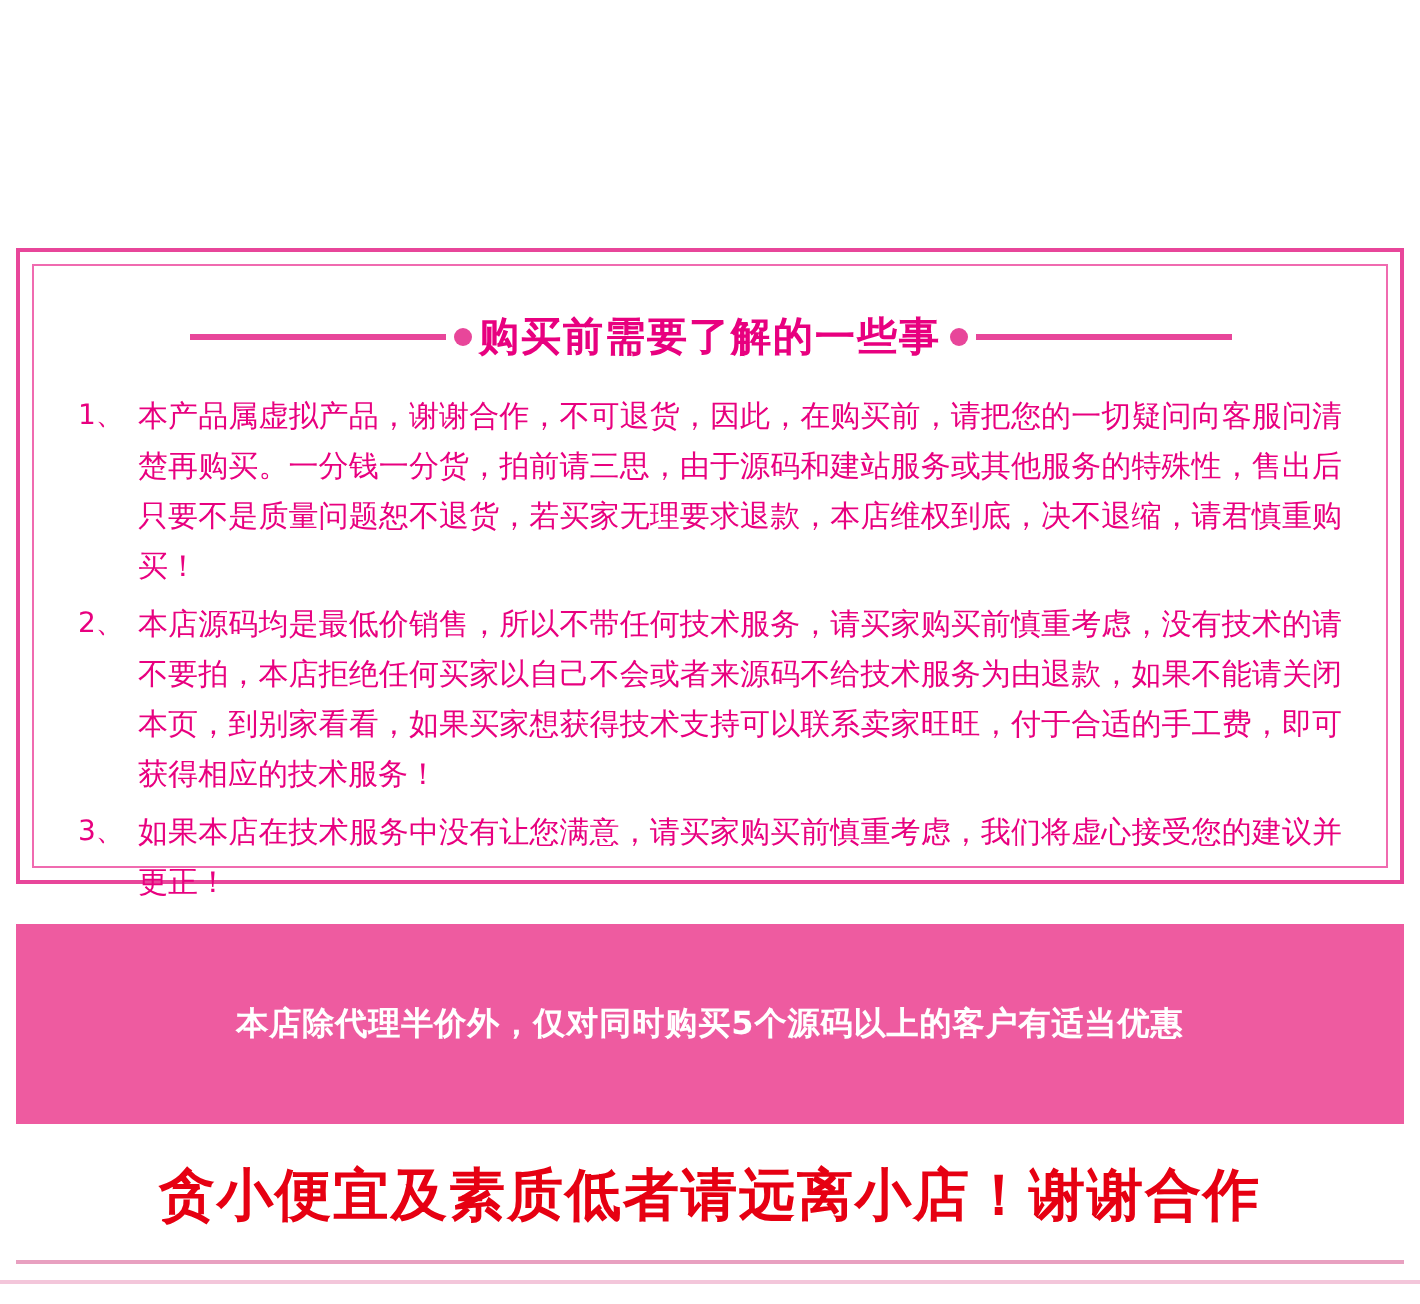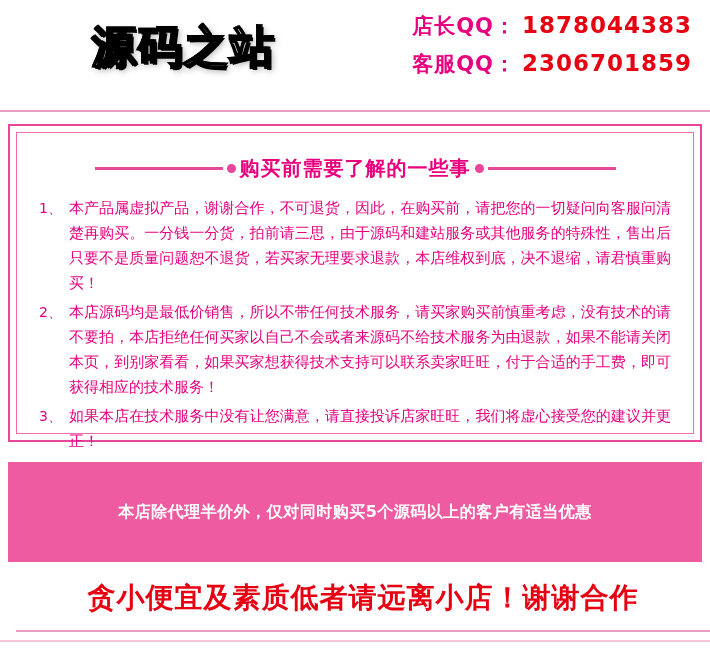--- a/index.html
+++ b/index.html
@@ -169,21 +169,21 @@
     font-weight: bold;
     color: #ffffff;
     line-height: 34px;
     letter-spacing: 0.5px;
     white-space: nowrap;
   }
 
   
   .slogan {
     position: absolute;
-    left: 16px;
+    left: 8px;
     top: 566px;
     width: 694px;
     height: 66px;
     display: flex;
     align-items: center;
     justify-content: center;
     background: #ffffff;
     border-bottom: 2px solid #e8a0c0;
     box-sizing: border-box;
   }
@@ -202,33 +202,20 @@
     width: 710px;
     height: 2px;
     background: #f3c6da;
   }
 </style>
 </head>
 <body>
 
 <div class="page">
 
-  <div class="header">
-    <div class="logo">源码之站</div>
-    <div class="qq-block">
-      <div class="qq-row">
-        <span class="qq-label">店长QQ：</span>
-        <span class="qq-number">1878044383</span>
-      </div>
-      <div class="qq-row">
-        <span class="qq-label">客服QQ：</span>
-        <span class="qq-number">2306701859</span>
-      </div>
-    </div>
-  </div>
 
   <div class="notice-outer">
     <div class="notice-inner">
       <div class="notice-title-wrap">
         <span class="title-line"></span>
         <span class="title-dot"></span>
         <span class="notice-title">购买前需要了解的一些事</span>
         <span class="title-dot"></span>
         <span class="title-line"></span>
       </div>
@@ -236,21 +223,21 @@
         <li class="notice-item">
           <span class="notice-num">1、</span>
           <span class="notice-text">本产品属虚拟产品，谢谢合作，不可退货，因此，在购买前，请把您的一切疑问向客服问清楚再购买。一分钱一分货，拍前请三思，由于源码和建站服务或其他服务的特殊性，售出后只要不是质量问题恕不退货，若买家无理要求退款，本店维权到底，决不退缩，请君慎重购买！</span>
         </li>
         <li class="notice-item">
           <span class="notice-num">2、</span>
           <span class="notice-text">本店源码均是最低价销售，所以不带任何技术服务，请买家购买前慎重考虑，没有技术的请不要拍，本店拒绝任何买家以自己不会或者来源码不给技术服务为由退款，如果不能请关闭本页，到别家看看，如果买家想获得技术支持可以联系卖家旺旺，付于合适的手工费，即可获得相应的技术服务！</span>
         </li>
         <li class="notice-item">
           <span class="notice-num">3、</span>
-          <span class="notice-text">如果本店在技术服务中没有让您满意，请直接投诉店家旺旺，我们将虚心接受您的建议并更正！</span>
+          <span class="notice-text">如果本店在技术服务中没有让您满意，请买家购买前慎重考虑，我们将虚心接受您的建议并更正！</span>
         </li>
       </ul>
     </div>
   </div>
 
   <div class="banner">
     <div class="banner-line">本店除代理半价外，仅对同时购买5个源码以上的客户有适当优惠</div>
   </div>
 
   <div class="slogan">

